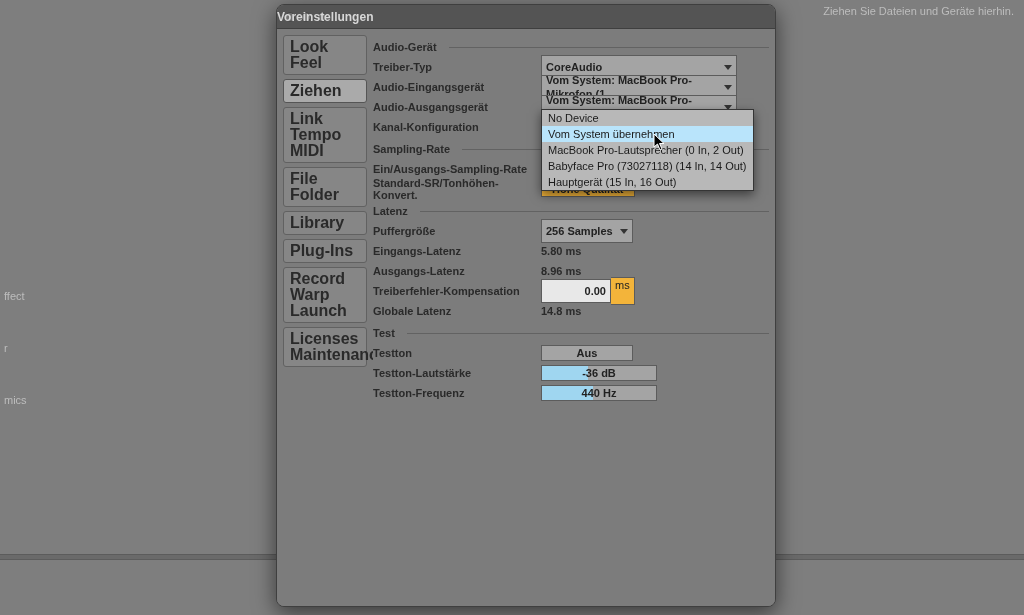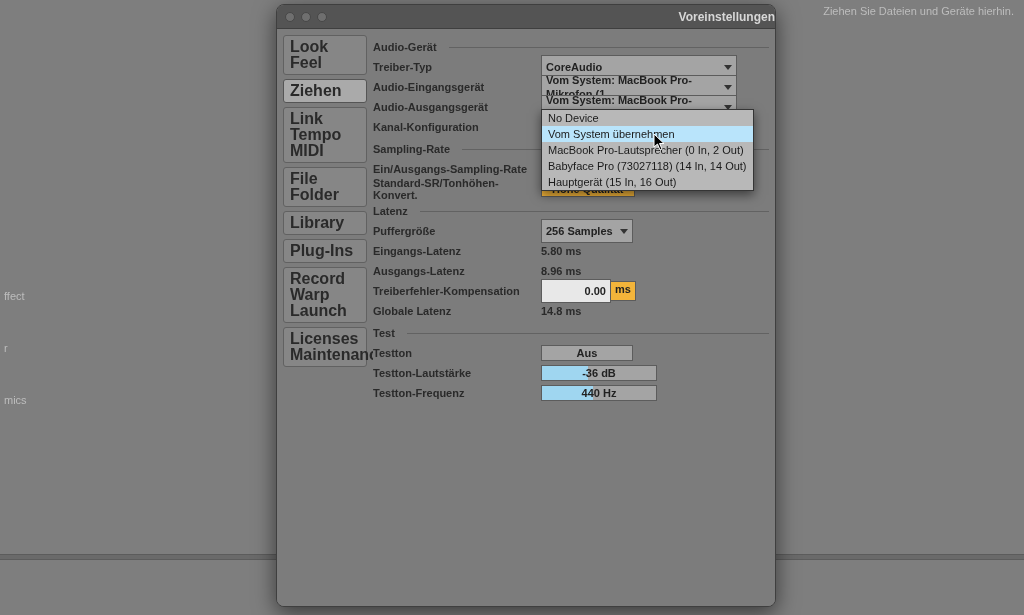--- a/index.html
+++ b/index.html
@@ -42,21 +42,21 @@
     padding: 0 8px;
     position: relative;
     border-bottom: 1px solid #3f3f3f;
   }
   .traffic { display: flex; gap: 6px; }
   .traffic span {
     width: 10px; height: 10px; border-radius: 50%;
     background: #6f6f6f; border: 1px solid #474747;
   }
   .titlebar .title {
-    position: absolute; left: 0; right: 0; text-align: right;
+    position: absolute; left: 0; right: 0; text-align: left;
     color: #d7d7d7; font-size: 12px; font-weight: bold;
   }
 
   .body {
     flex: 1; display: flex; padding: 6px; gap: 6px;
     background: #7c7c7c;
   }
 
   .sidebar {
     width: 84px; display: flex; flex-direction: column; gap: 4px;
@@ -112,23 +112,23 @@
   .dropdown .arrow {
     width: 0; height: 0;
     border-left: 4px solid transparent;
     border-right: 4px solid transparent;
     border-top: 5px solid #333;
     margin-left: 4px;
   }
   .dropdown.small { width: 92px; }
   .numbox { width: 70px; justify-content: flex-end; background: #e8e8e8; padding-right: 4px;}
   .unit {
-    display: inline-block; height: 20px; line-height: 14px;
+    display: inline-block; height: 28px; line-height: 14px;
     background: #f3b43a; border: 1px solid #5c5c5c; border-left: none;
-    padding: 0 4px; font-size: 11px; font-weight: bold; color: #222;
+    padding: 0 4px; font-size: 11px; font-weight: normal; color: #222;
   }
   .btn-orange {
     height: 16px; line-height: 14px;
     background: #f3b43a; border: 1px solid #5c5c5c;
     padding: 0 10px; font-size: 11px; font-weight: bold; color: #222;
     display: inline-block;
   }
   .btn-gray {
     height: 16px; line-height: 14px;
     background: #a4a4a4; border: 1px solid #5c5c5c;

